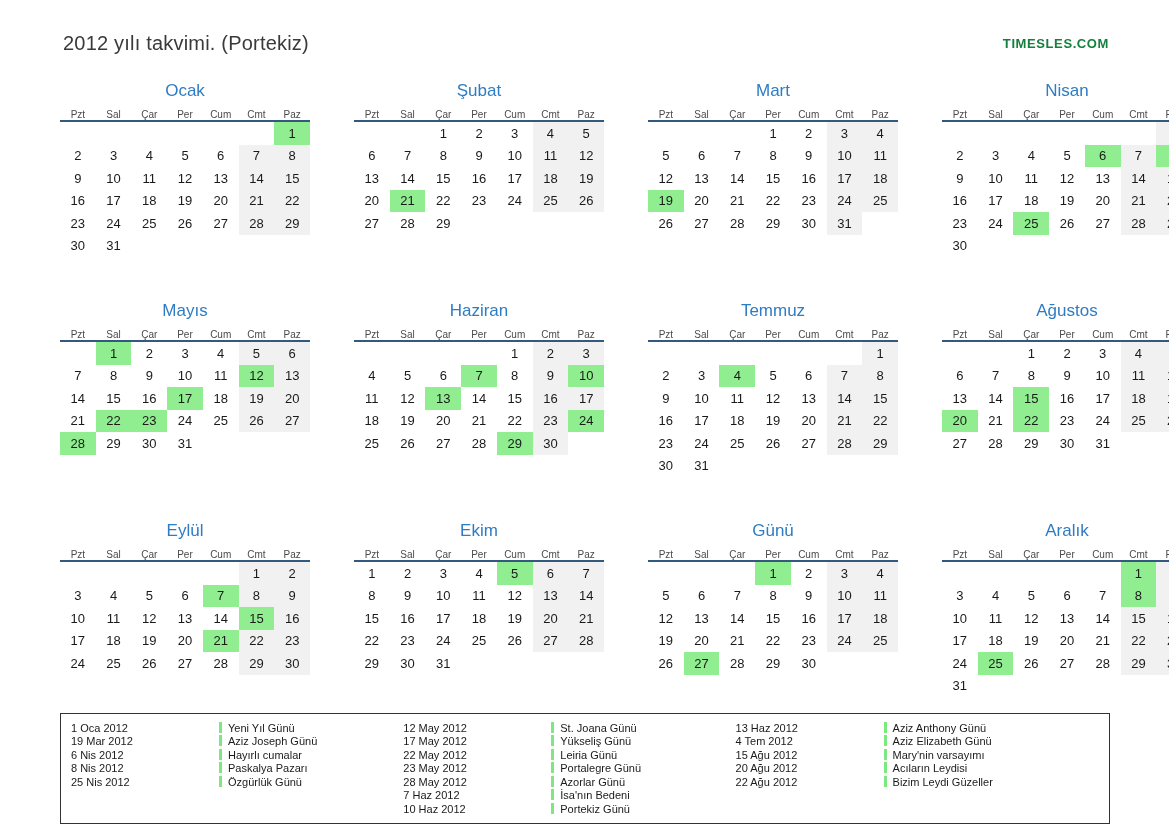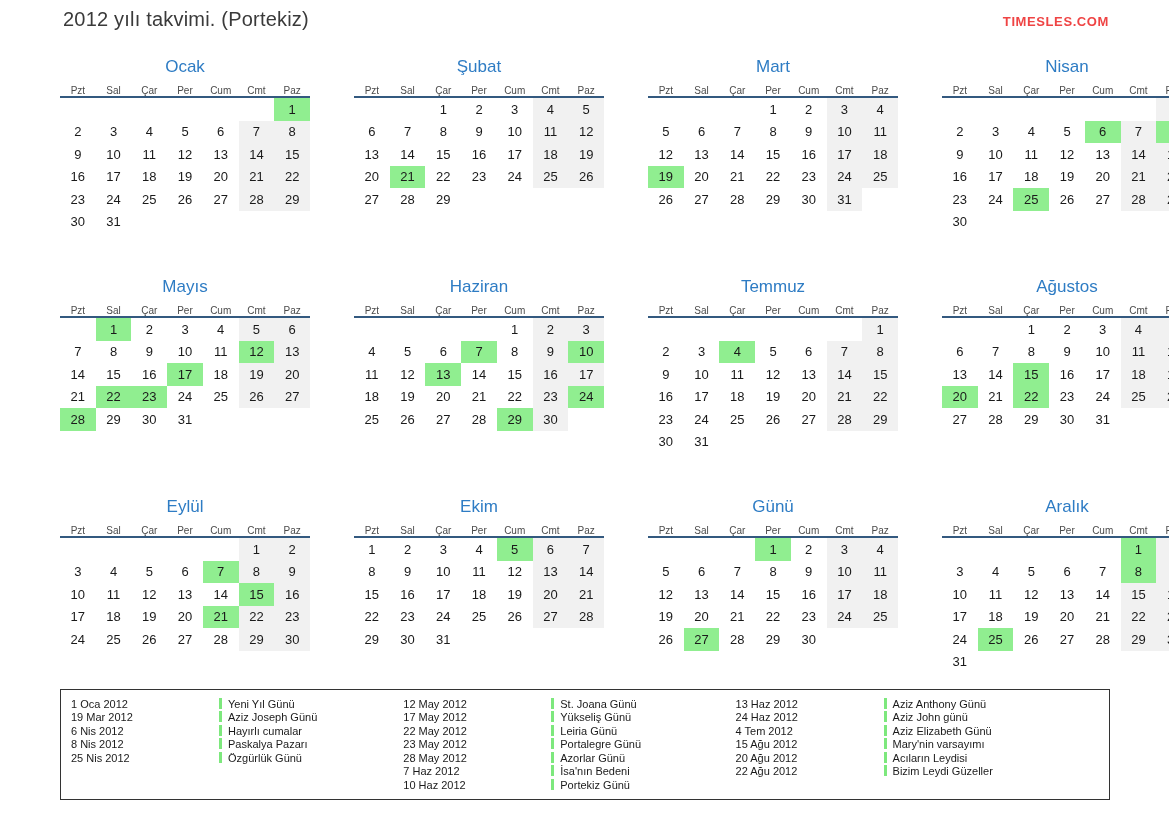--- a/index.html
+++ b/index.html
@@ -3,26 +3,26 @@
 <meta charset="utf-8">
 <style>
   * { margin: 0; padding: 0; box-sizing: border-box; }
   html, body { background: #ffffff; }
   body {
     width: 1169px; height: 827px;
     font-family: "Liberation Sans", "DejaVu Sans", sans-serif;
     color: #1a1a1a; overflow: hidden; position: relative;
   }
   .page-header {
-    display: flex; justify-content: space-between; align-items: center;
-    padding: 8px 60px 0 63px;
+    display: flex; justify-content: space-between; align-items: flex-start;
+    padding: 32px 60px 0 63px;
   }
   .page-title { font-size: 20px; font-weight: 400; color: #3a3a3a; letter-spacing: 0.2px; }
   .site-logo {
-    font-size: 13px; font-weight: 700; color: #ef4444;
+    font-size: 13px; font-weight: 700; color: #15803d;
     letter-spacing: 0.6px; text-decoration: none; padding-top: 4px;
   }
   .months-grid {
     margin: 26px 59px 0 60px;
     display: grid;
     grid-template-columns: repeat(4, 250px);
     column-gap: 15px;
     row-gap: 14px;
     gap: 44px;
   }
@@ -840,27 +840,20 @@
     </div>
     <div class="legend-col">
       <div class="legend-row">
         <div class="legend-date">13 Haz 2012</div>
         <div class="legend-label">
           <span class="legend-bar"></span>
           <span>Aziz Anthony Günü</span>
         </div>
       </div>
       <div class="legend-row">
-        <div class="legend-date">24 Haz 2012</div>
-        <div class="legend-label">
-          <span class="legend-bar"></span>
-          <span>Aziz John günü</span>
-        </div>
-      </div>
-      <div class="legend-row">
         <div class="legend-date">4 Tem 2012</div>
         <div class="legend-label">
           <span class="legend-bar"></span>
           <span>Aziz Elizabeth Günü</span>
         </div>
       </div>
       <div class="legend-row">
         <div class="legend-date">15 Ağu 2012</div>
         <div class="legend-label">
           <span class="legend-bar"></span>

